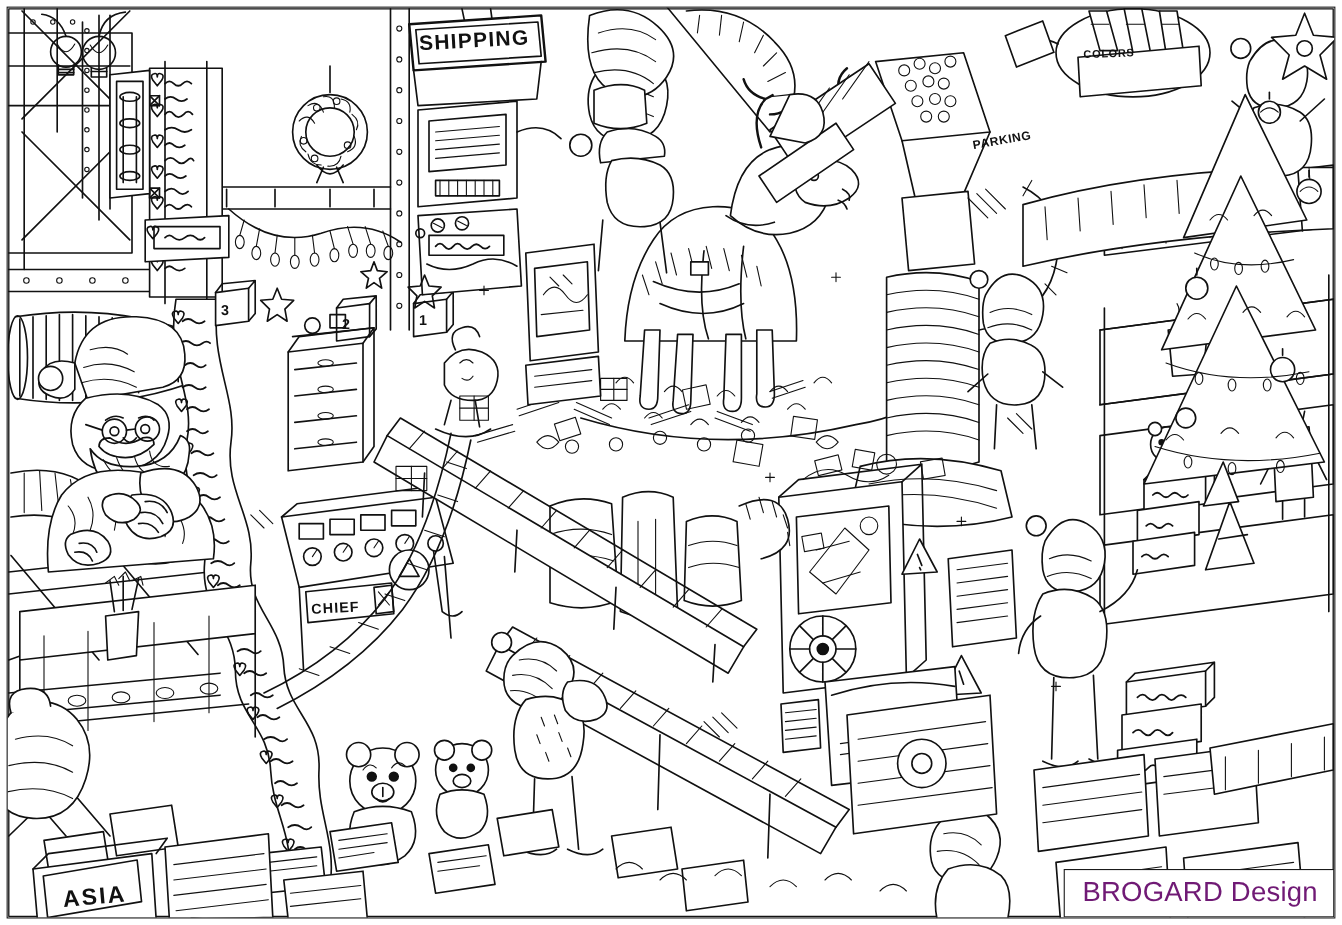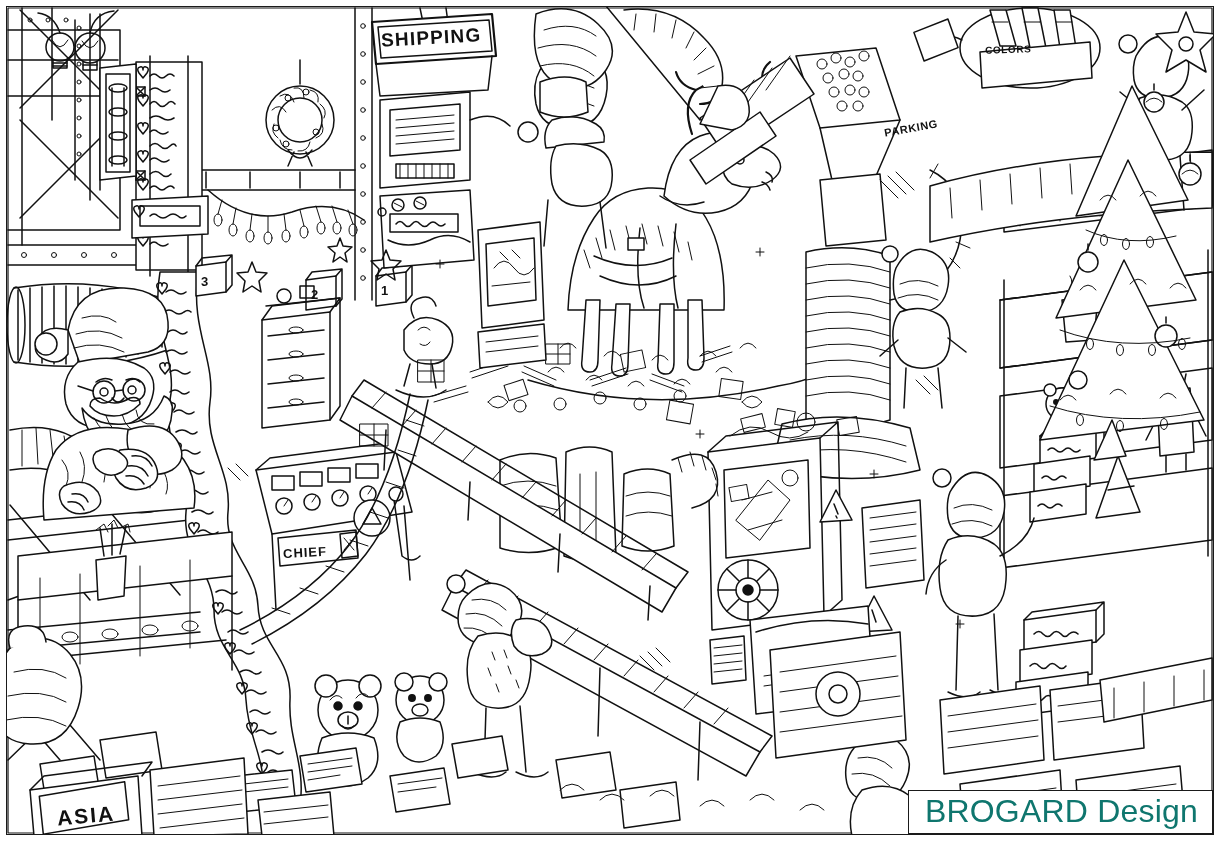--- a/index.html
+++ b/index.html
@@ -30,21 +30,21 @@
 
   
   #signature{
     position:absolute;right:7px;bottom:7px;z-index:6;
     background:#ffffff;border:1px solid #1a1a1a;
     padding:6px 14px 7px 16px;
     box-sizing:border-box;
   }
   #signature .sig-label{
     font-family:"Liberation Sans", sans-serif;
-    font-size:32px;line-height:29px;color:#0f766e;white-space:nowrap;letter-spacing:0.2px;
+    font-size:25px;line-height:29px;color:#701a75;white-space:nowrap;letter-spacing:0.2px;
   }
   
   .sign-text{
     position:absolute;z-index:4;color:#111;white-space:nowrap;
     font-family:"Liberation Sans", sans-serif;font-weight:700;
     pointer-events:none;
   }
   #sign-shipping{left:381px;top:27px;font-size:19px;letter-spacing:1.2px;transform:rotate(-3.2deg);}
   #sign-parking{left:884px;top:122px;font-size:11px;letter-spacing:0.6px;transform:rotate(-10deg);}
   #sign-colors{left:985px;top:44px;font-size:10px;letter-spacing:0.6px;transform:rotate(-2deg);}

